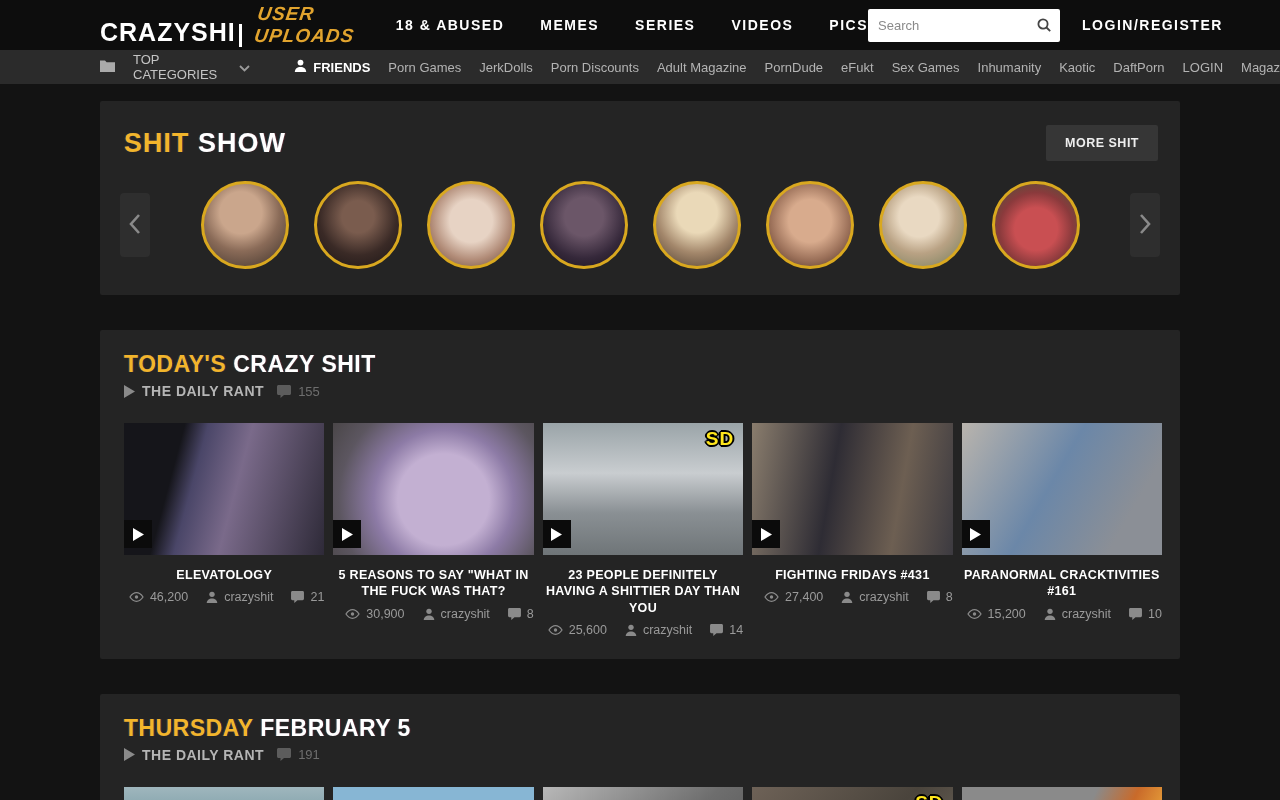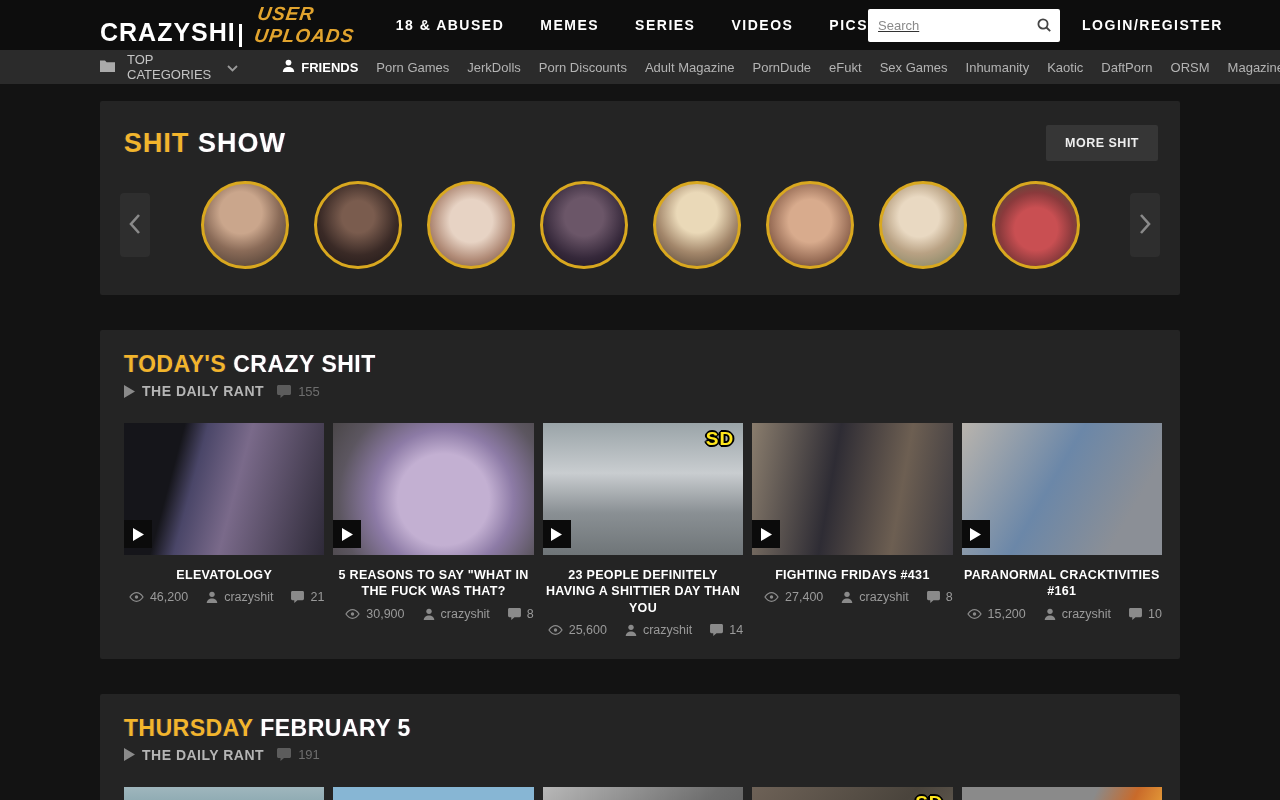--- a/index.html
+++ b/index.html
@@ -10,29 +10,29 @@
   
   .topbar { height:50px; background:#0d0d0d; }
   .topbar .container { height:100%; display:flex; align-items:center; }
   .logo-group { display:flex; align-items:flex-end; }
   .logo { color:#fff; font-size:25px; font-weight:800; letter-spacing:1px; }
   .logo-bar { display:inline-block; width:5px; height:23px; background:#fff; margin-left:3px; }
   .tagline { color:#e2a42e; font-size:19px; font-weight:700; font-style:italic; transform:skewX(-8deg); margin-left:14px; letter-spacing:1px; }
   .main-nav { display:flex; gap:36px; margin-left:38px; }
   .main-nav a { color:#fff; font-size:14px; font-weight:800; letter-spacing:1.5px; text-decoration:none; white-space:nowrap; }
   .search-box { margin-left:auto; width:192px; height:33px; background:#fff; border-radius:2px; display:flex; align-items:center; padding:0 8px 0 10px; }
-  .search-box input { flex:1; border:none; outline:none; font-size:13px; color:#333; font-family:"Liberation Sans", sans-serif; background:transparent; min-width:0;text-decoration:underline; }
+  .search-box input { flex:1; border:none; outline:none; font-size:13px; color:#333; font-family:"Liberation Sans", sans-serif; background:transparent; min-width:0; }
   .search-box input::placeholder { color:#8a8a8a; }
   .search-btn { background:none; border:none; color:#444; cursor:pointer; display:flex; align-items:center; }
   .login { color:#fff; font-size:14px; font-weight:800; letter-spacing:1.5px; text-decoration:none; margin-left:22px; white-space:nowrap; }
 
   
   .catbar { height:34px; background:#2b2b2b; }
   .catbar .container { height:100%; display:flex; align-items:center; gap:18px; font-size:13px; }
-  .cat-left { display:flex; align-items:center; gap:12px; color:#c4c4c4; cursor:pointer; }
+  .cat-left { display:flex; align-items:center; gap:18px; color:#c4c4c4; cursor:pointer; }
   .cat-left .chev { color:#9a9a9a; margin-left:4px; }
   .friends { display:flex; align-items:center; gap:6px; color:#fff; font-weight:700; margin-left:26px; cursor:pointer; }
   .cat-links { display:flex; gap:18px; }
   .cat-links a { color:#b3b3b3; text-decoration:none; white-space:nowrap; }
 
   
   .panel { background:#242424; border-radius:2px; }
   .panel-shitshow { margin-top:17px; }
   .panel-head { display:flex; align-items:center; justify-content:space-between; padding:24px 22px 6px 24px; }
   .show-title { font-size:27px; font-weight:800; letter-spacing:1px; color:#fff; }
@@ -144,21 +144,21 @@
     <a href="#">Porn Games</a>
         <a href="#">JerkDolls</a>
         <a href="#">Porn Discounts</a>
         <a href="#">Adult Magazine</a>
         <a href="#">PornDude</a>
         <a href="#">eFukt</a>
         <a href="#">Sex Games</a>
         <a href="#">Inhumanity</a>
         <a href="#">Kaotic</a>
         <a href="#">DaftPorn</a>
-        <a href="#">ORSM</a>
+        <a href="#">LOGIN</a>
         <a href="#">Magazine</a>
       </nav>
   </div>
 </div>
 
 <main class="container">
 
   <section class="panel panel-shitshow">
     <div class="panel-head">
       <h1 class="show-title"><span class="accent">SHIT</span> <span class="rest">SHOW</span></h1>

